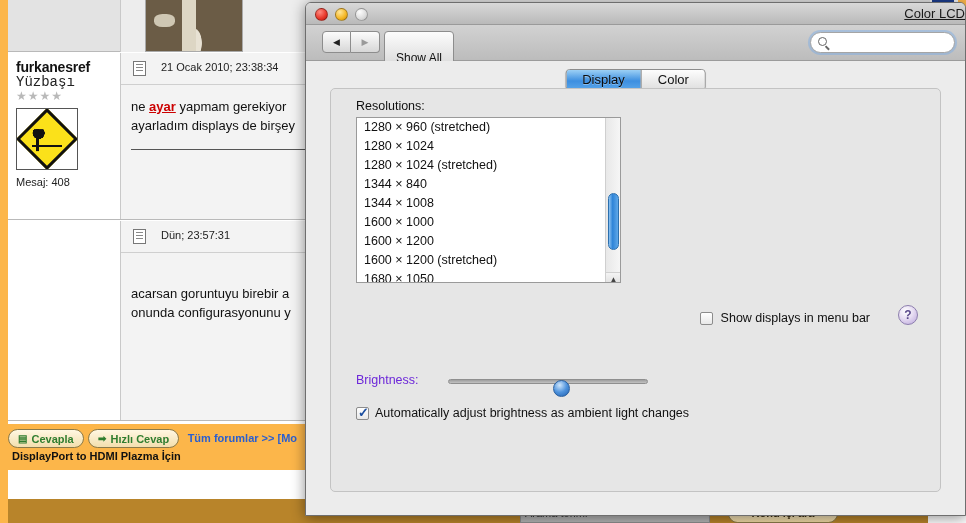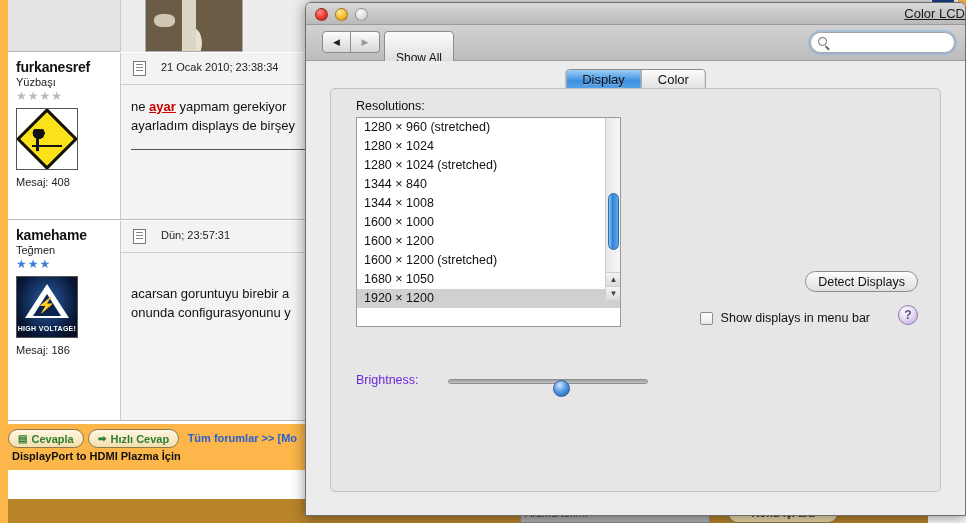--- a/index.html
+++ b/index.html
@@ -82,21 +82,21 @@
   }
   .post-body {
     position: absolute; left: 112px; top: 0; right: 0; height: 100%;
     background: #f3f3f3; border-left: 1px solid #c9c9c9;
   }
 
   .username {
     font-size: 14px; font-weight: bold; color: #111; line-height: 16px;
     letter-spacing: -0.2px;
   }
-  .usertitle { font-size: 11px; color: #222; line-height: 14px; }
+  .usertitle { font-size: 14px; color: #222; line-height: 14px; font-family: Liberation Mono, monospace; }
   .stars { font-size: 12px; line-height: 14px; letter-spacing: 1px; }
   .stars.gray { color: #b9b9b9; }
   .stars.blue { color: #3a7fd5; }
 
   .user-avatar {
     margin-top: 5px; width: 62px; height: 62px;
     border: 1px solid #555; background:#fff; position: relative; overflow: hidden;
   }
   .av-sign {
     width:100%; height:100%;
@@ -278,21 +278,21 @@
 
   .panel {
     position:absolute; left: 24px; top: 27px; right: 24px; bottom: 24px;
     background: #e6e6e6; border: 1px solid #c3c3c3; border-radius: 5px;
   }
 
   .lbl { position:absolute; font-size: 12.5px; color:#111;text-align:center; }
   #lbl-res { left: 25px; top: 10px; }
 
   .res-list {
-    position:absolute; left: 25px; top: 28px; width: 265px; height: 210px;
+    position:absolute; left: 25px; top: 28px; width: 265px; height: 166px;
     background:#fff; border: 1px solid #9a9a9a; overflow: hidden;
   }
   .res-item {
     height: 19px; line-height: 19px; padding-left: 7px;
     font-size: 12.5px; color: #111; white-space: nowrap;
   }
   .res-item.selected { background: #d0d0d0; }
 
   .scrollbar {
     position:absolute; right: 0; top: 0; width: 15px; height: 182px;
@@ -398,33 +398,20 @@
         </div>
         <div class="post-text">
           <span>ne </span><span class="hl-red">ayar</span><span> yapmam gerekiyor</span><br>
           <span>ayarladım displays de birşey</span>
           <div class="post-rule"></div>
         </div>
       </div>
     </div>
 
     <div class="post post-b">
-      <div class="post-user">
-        <div class="username">kamehame</div>
-        <div class="usertitle">Teğmen</div>
-        <div class="stars blue">★★★</div>
-        <div class="user-avatar">
-          <div class="av-volt">
-            <div class="tri"></div>
-            <div class="bolt">⚡</div>
-            <div class="hv">HIGH VOLTAGE!</div>
-          </div>
-        </div>
-        <div class="msgcount">Mesaj: 186</div>
-      </div>
       <div class="post-body">
         <div class="post-head">
           <div class="post-icon"></div>
           <div class="post-date">Dün; 23:57:31</div>
         </div>
         <div class="post-text">
           <br>
           <span>acarsan goruntuyu birebir a</span><br>
           <span>onunda configurasyonunu y</span>
         </div>
@@ -499,34 +486,37 @@
           <div class="res-item">1680 × 1050</div>
           <div class="res-item selected">1920 × 1200</div>
 
           <div class="scrollbar">
             <div class="sb-thumb"></div>
             <div class="sb-arrow up">▲</div>
             <div class="sb-arrow down">▼</div>
           </div>
         </div>
 
-        <div class="detect-btn">Detect Displays</div>
 
         <div class="chk-row" id="chk-menubar">
           <div class="checkbox"></div>
           <span>Show displays in menu bar</span>
         </div>
 
         <div class="help-btn">?</div>
 
         <div class="bright-row">
           <div class="bright-label">Brightness:</div>
           <div class="slider-track">
             <div class="slider-knob"></div>
           </div>
         </div>
 
+        <div class="chk-row" id="chk-autobright">
+          <div class="checkbox checked"></div>
+          <span>Automatically adjust brightness as ambient light changes</span>
+        </div>
 
       </div>
     </div>
   </div>
 
 </div>
 
 </body></html>

